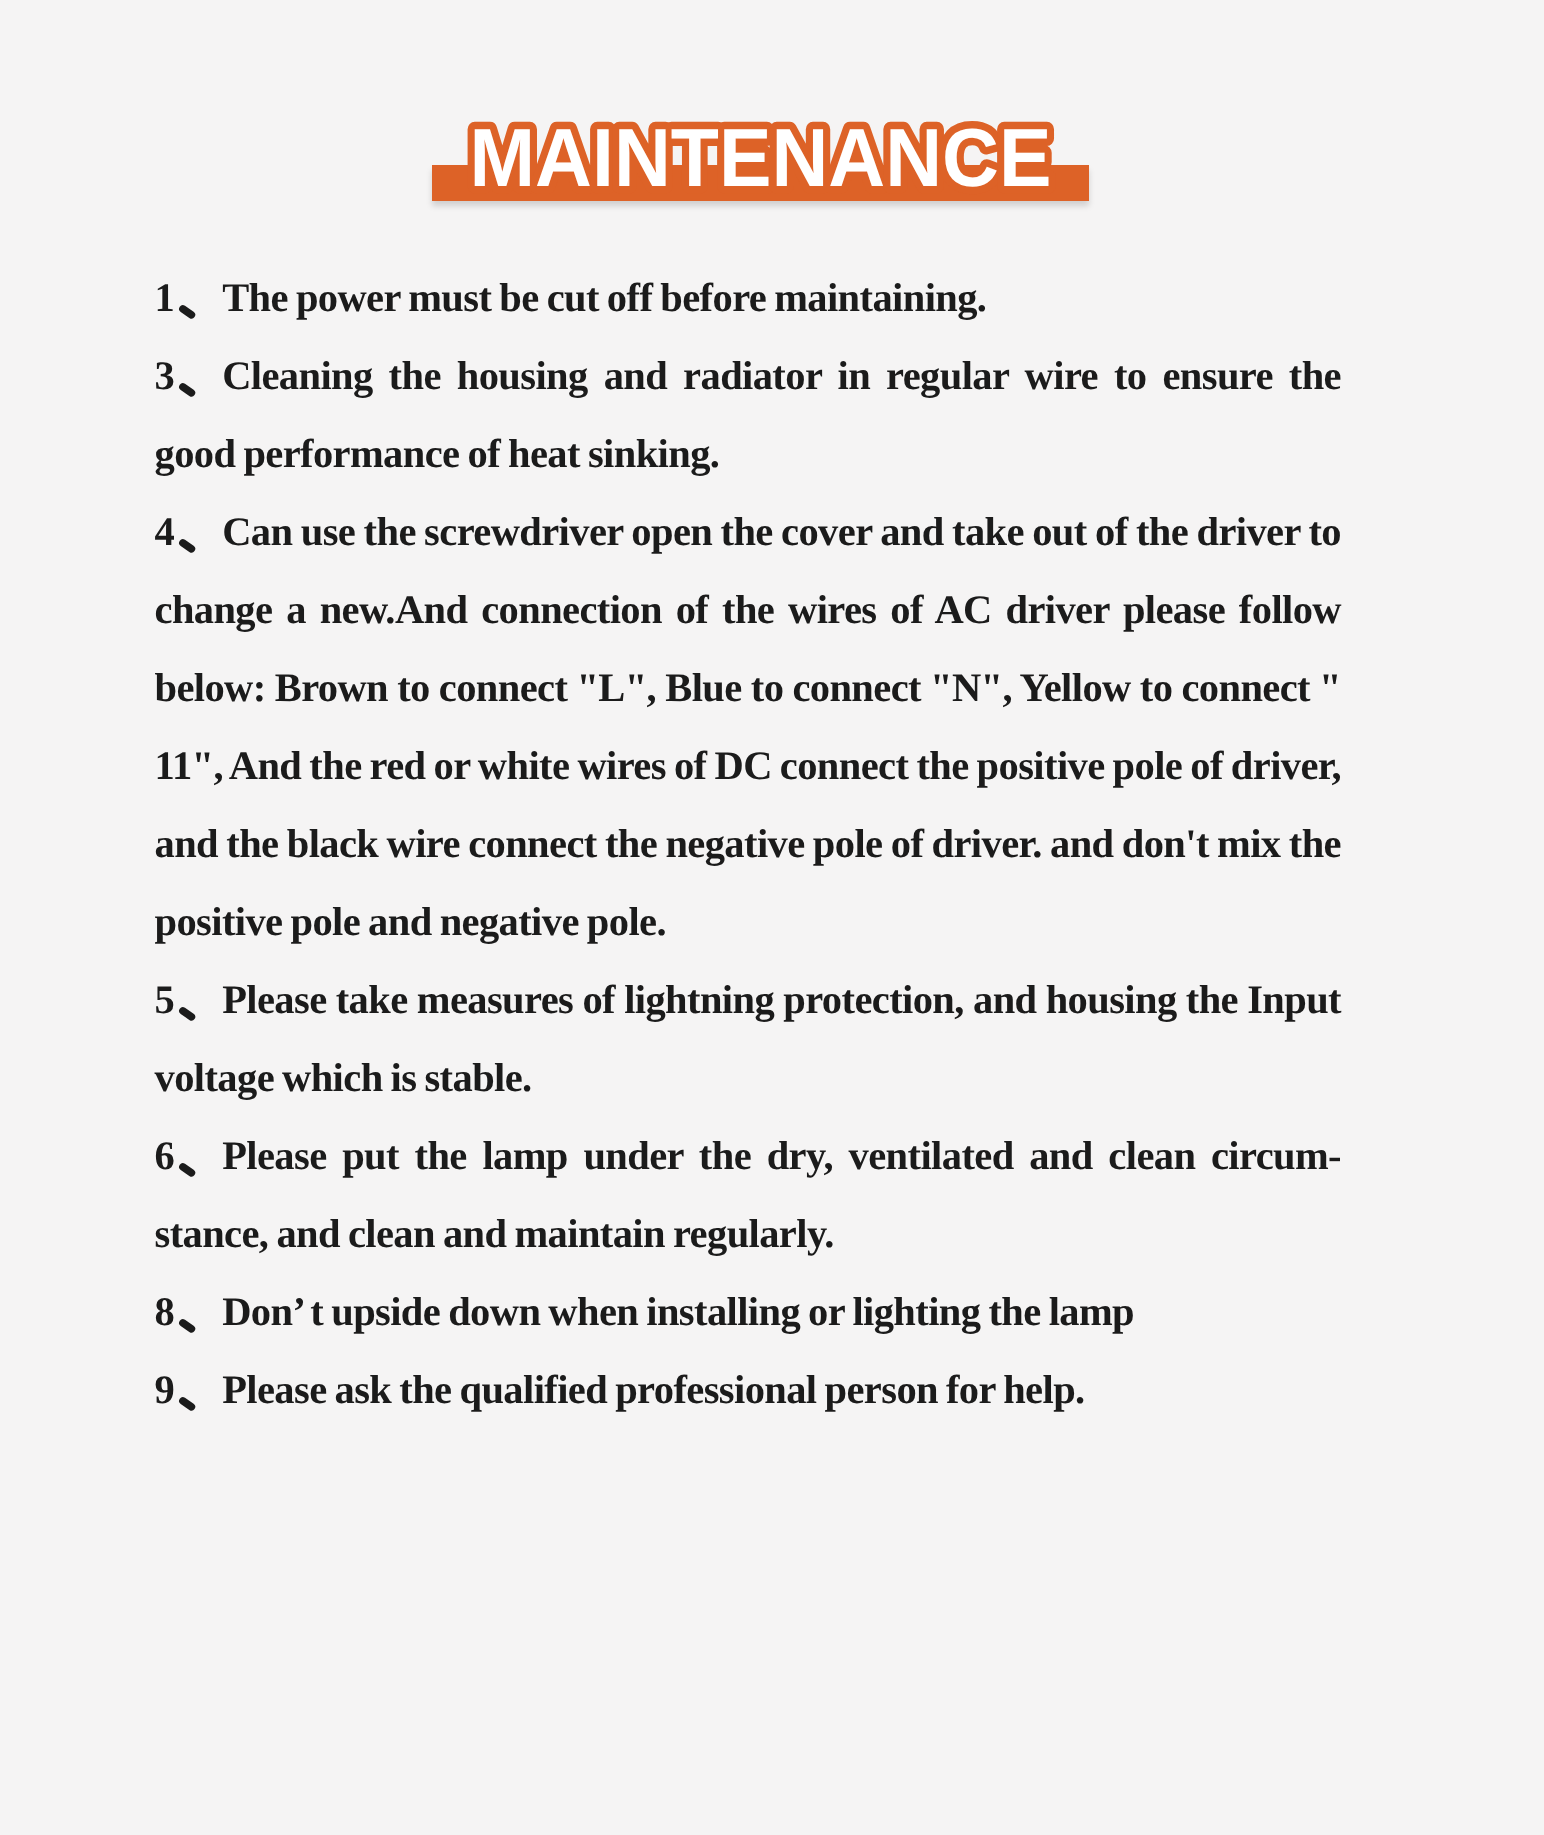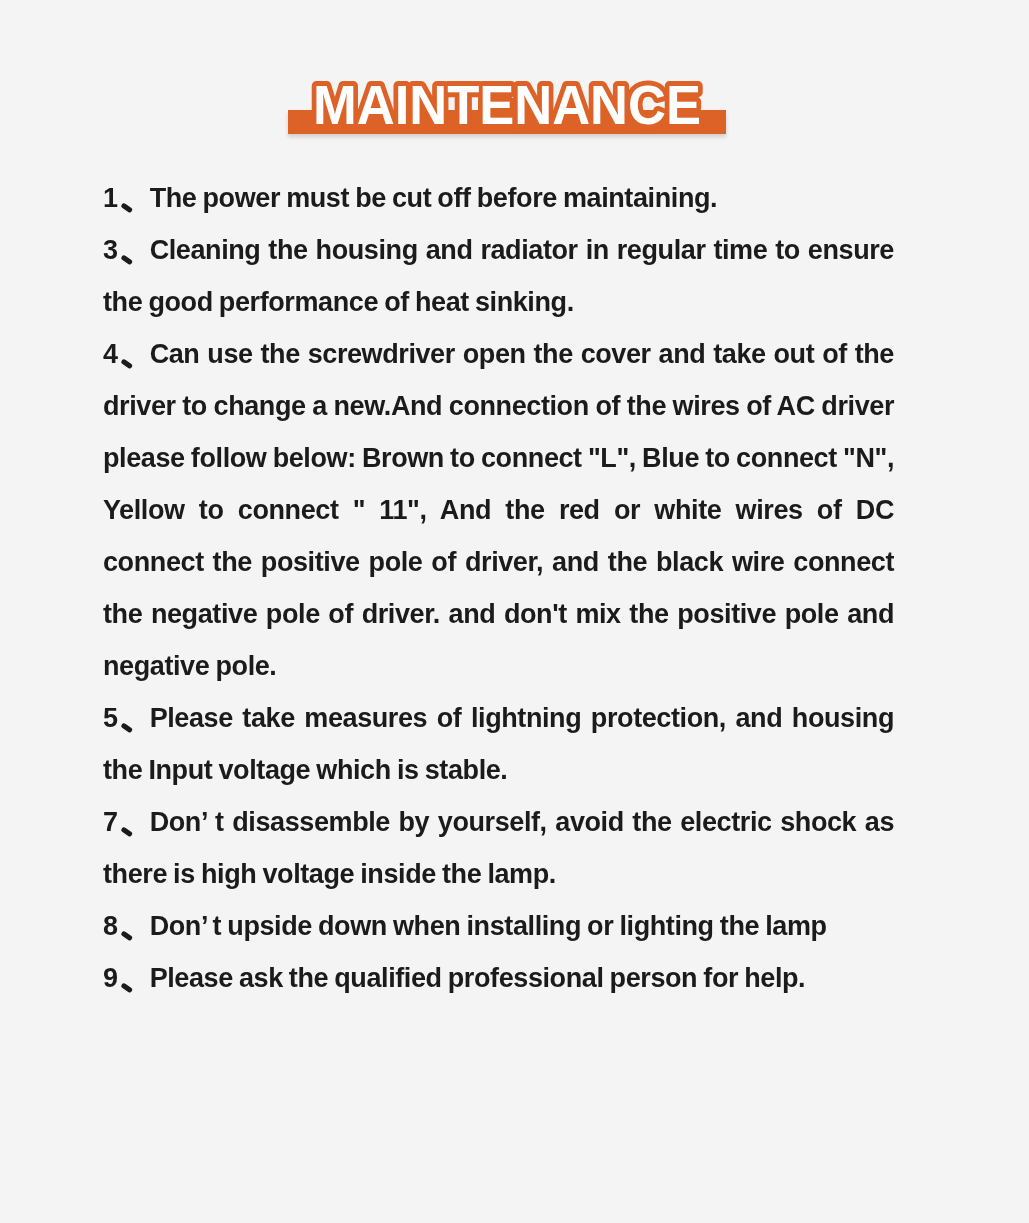--- a/index.html
+++ b/index.html
@@ -32,20 +32,21 @@
   
   .content{padding:22px 103px 0 103px;}
   p.item{
     margin:0;
     font-size:27px;
     line-height:52px;
     font-weight:700;
     text-align:justify;
     letter-spacing:-0.4px;
     word-spacing:-1px;
+    font-family:Liberation Serif, serif;
   }
   .num{display:inline;}
   .cjk-comma{
     display:inline-block;
     width:32px;height:14px;
     position:relative;
   }
   .cjk-comma::before{
     content:"";
     position:absolute;left:4px;bottom:1px;
@@ -66,27 +67,27 @@
     <svg class="title-svg" viewBox="0 0 440 72" xmlns="http://www.w3.org/2000/svg">
       <text x="220" y="56" text-anchor="middle" font-size="55" textLength="388" lengthAdjust="spacingAndGlyphs" fill="#ffffff" stroke="#dd6227" stroke-width="10" stroke-linejoin="round" paint-order="stroke">MAINTENANCE</text>
     </svg>
   </div>
 
   <div class="content">
 
     <p class="item"><span class="num">1</span><span class="cjk-comma"></span><span class="txt">The power must be cut off before maintaining.</span></p>
 
 
-    <p class="item"><span class="num">3</span><span class="cjk-comma"></span><span class="txt">Cleaning the housing and radiator in regular time to ensure the good performance of heat sinking.</span></p>
+    <p class="item"><span class="num">3</span><span class="cjk-comma"></span><span class="txt">Cleaning the housing and radiator in regular wire to ensure the good performance of heat sinking.</span></p>
 
     <p class="item"><span class="num">4</span><span class="cjk-comma"></span><span class="txt">Can use the screwdriver open the cover and take out of the driver to change a new.And connection of the wires of AC driver please follow below: Brown to connect "L", Blue to connect "N", Yellow to connect "  11", And the red or white wires of DC connect the positive pole of driver, and the black wire connect the negative pole of driver. and don't mix the positive pole and negative pole.</span></p>
 
     <p class="item"><span class="num">5</span><span class="cjk-comma"></span><span class="txt">Please take measures of lightning protection, and housing the Input voltage which is stable.</span></p>
 
+    <p class="item"><span class="num">6</span><span class="cjk-comma"></span><span class="txt">Please put the lamp under the dry, ventilated and clean circum-stance, and clean and maintain regularly.</span></p>
 
-    <p class="item"><span class="num">7</span><span class="cjk-comma"></span><span class="txt">Don’ t disassemble by yourself, avoid the electric shock as there is high voltage inside the lamp.</span></p>
 
     <p class="item"><span class="num">8</span><span class="cjk-comma"></span><span class="txt">Don’ t upside down when installing or lighting the lamp</span></p>
 
     <p class="item"><span class="num">9</span><span class="cjk-comma"></span><span class="txt">Please ask the qualified professional person for help.</span></p>
 
   </div>
 </div>
 
 </body></html>

